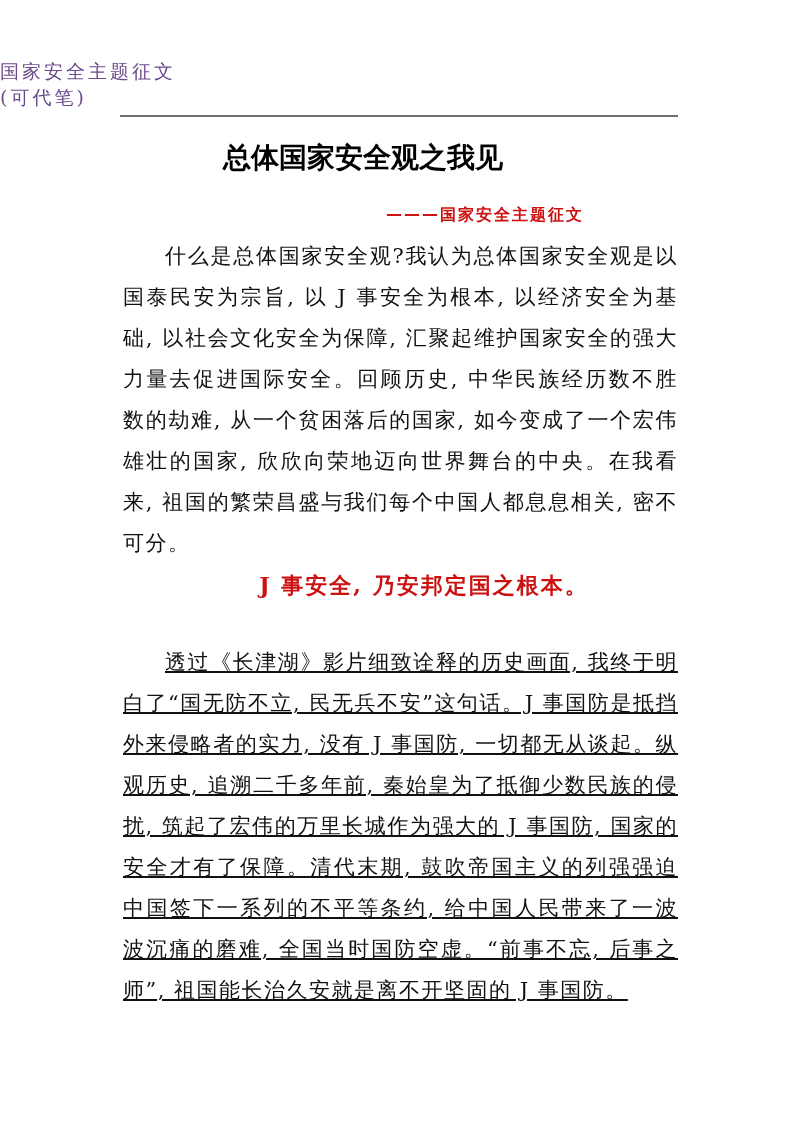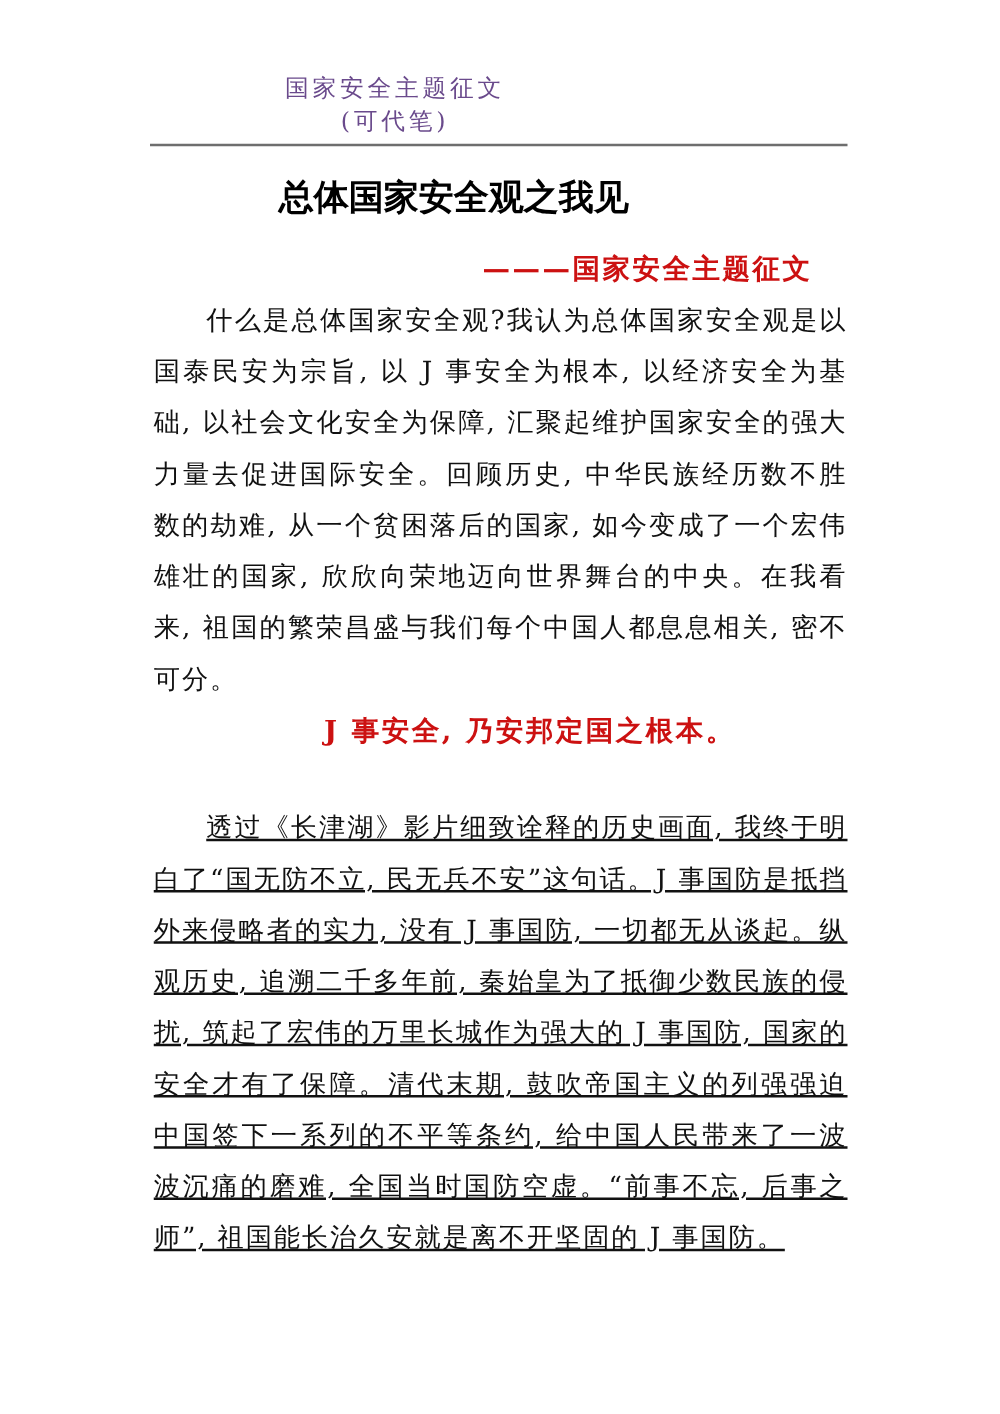--- a/index.html
+++ b/index.html
@@ -13,21 +13,21 @@
       position: relative;
       overflow: hidden;
       font-family: "DejaVu Serif", "Liberation Serif", serif;
       color: #111111;
     }
     .header {
       position: absolute;
       left: 0;
       top: 58px;
       width: 632px;
-      text-align: center;
+      text-align: left;
       color: #6a4a8c;
       font-size: 19px;
       line-height: 26px;
       letter-spacing: 3px;
     }
     .header-rule {
       position: absolute;
       left: 120px;
       top: 115px;
       width: 558px;
@@ -44,21 +44,21 @@
       font-weight: bold;
       font-size: 28px;
       line-height: 36px;
       color: #000000;
     }
     .doc-subtitle {
       position: absolute;
       left: 386px;
       top: 200px;
       font-weight: bold;
-      font-size: 22px;
+      font-size: 16px;
       line-height: 30px;
       color: #cc1111;
       letter-spacing: 2px;
       white-space: nowrap;
     }
     .body-block {
       position: absolute;
       left: 123px;
       width: 555px;
       font-size: 21px;

